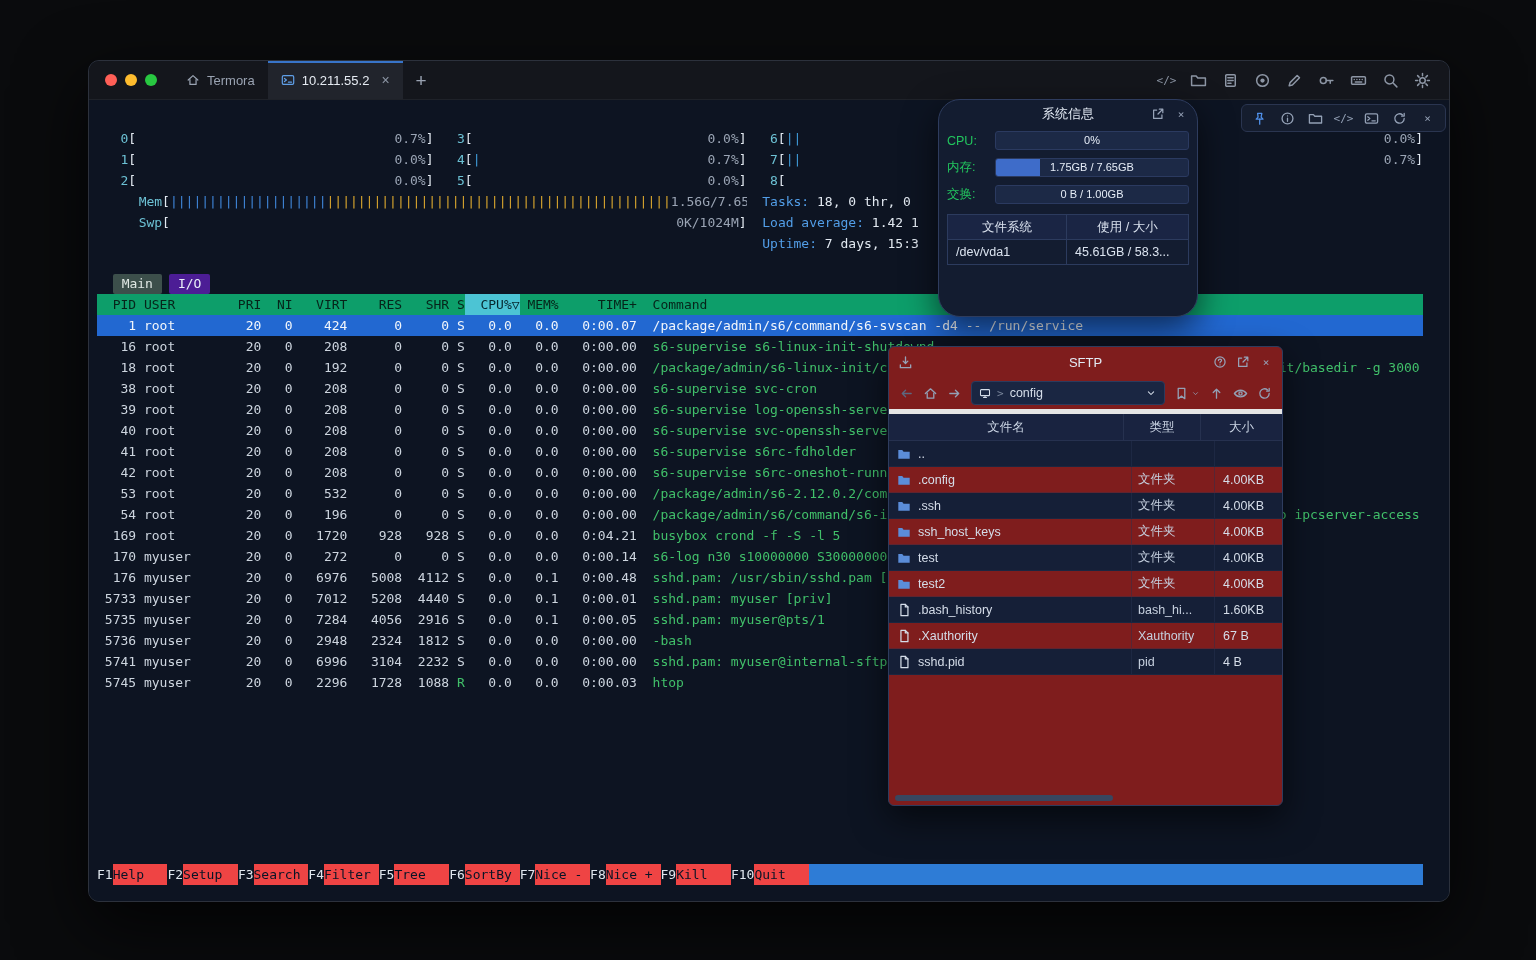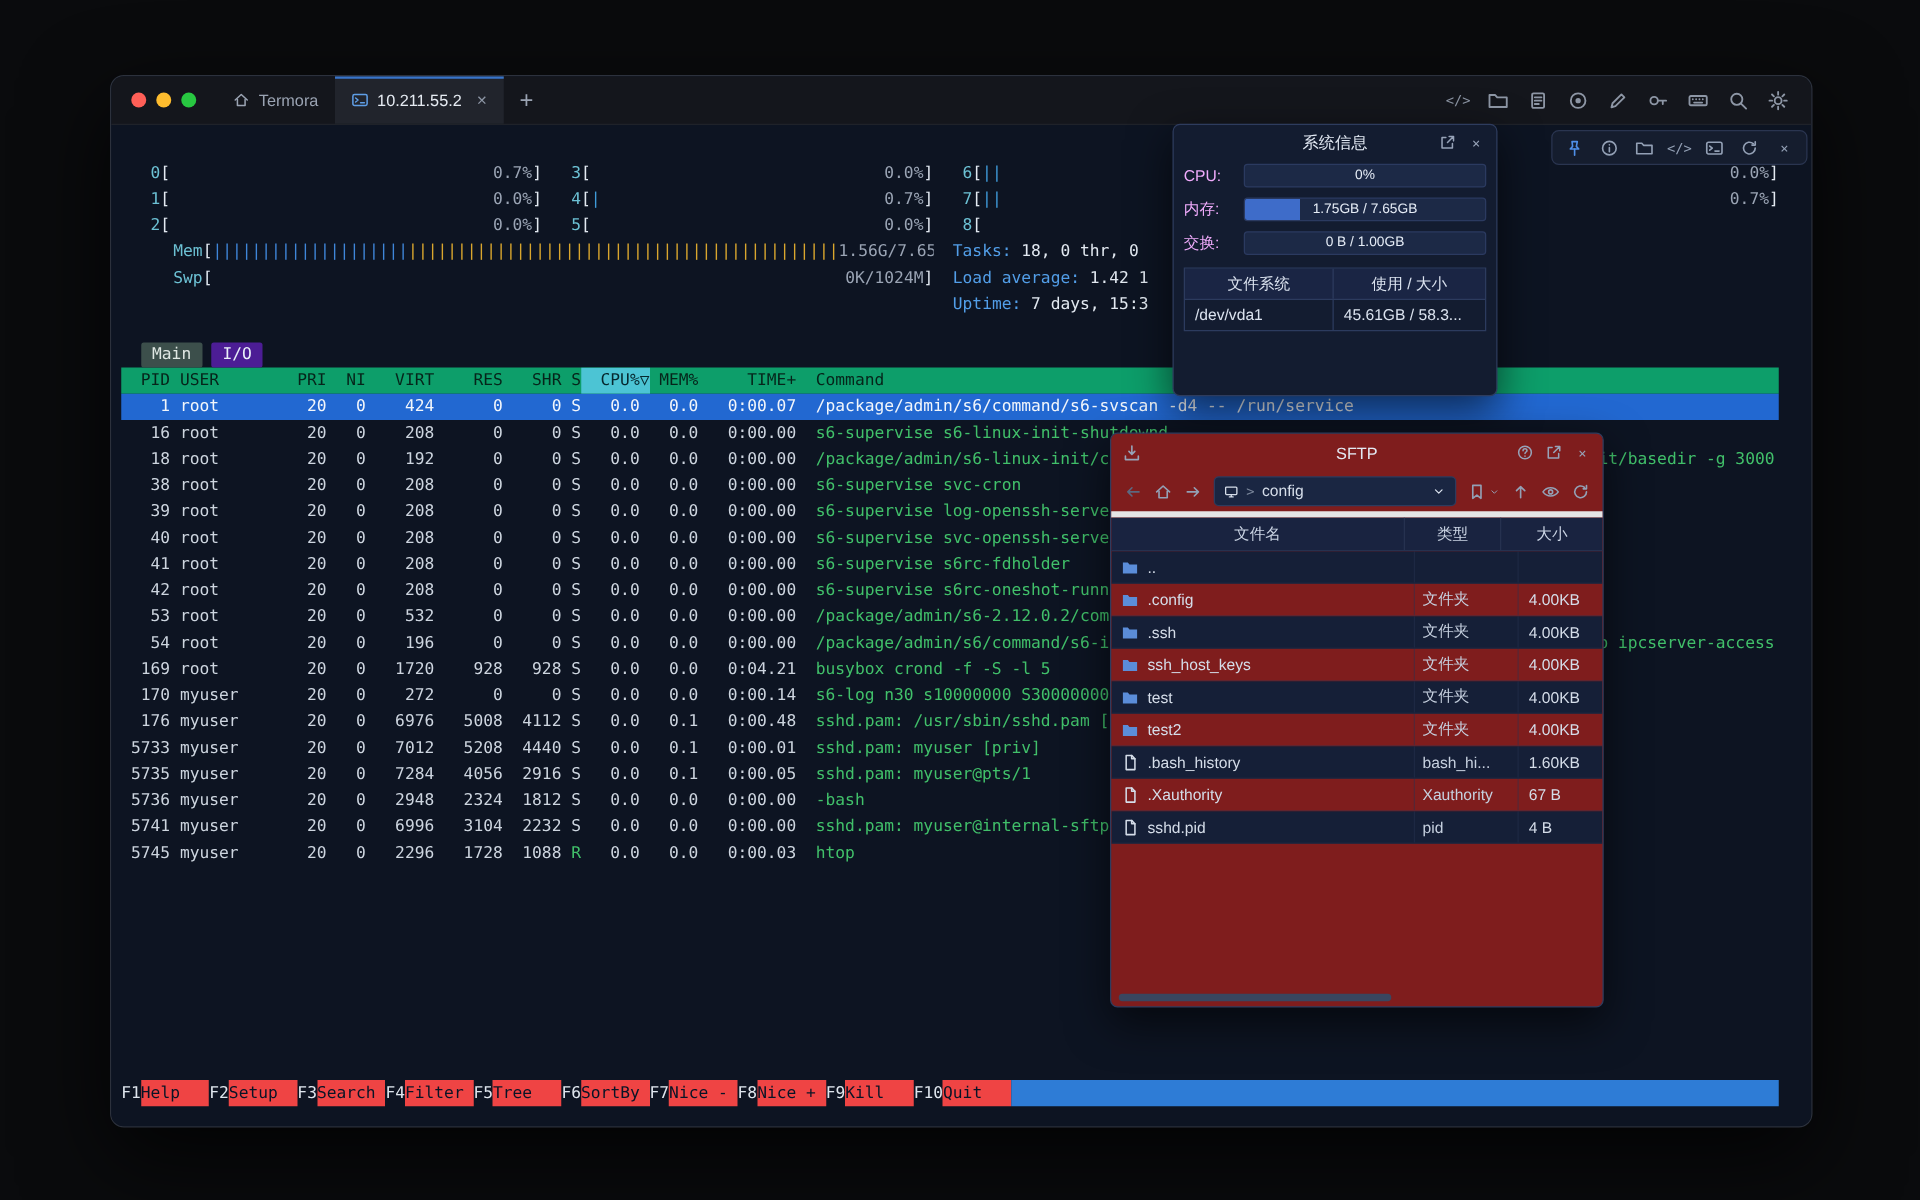--- a/index.html
+++ b/index.html
@@ -81,24 +81,24 @@
   .fl{display:inline-block;width:7ch;background:#ef4444;color:#071426;}
   .f-fill{flex:1;background:#2e7cd6;}
   
   .panel{position:absolute;background:#131c30;border:1px solid #2e3c5e;border-radius:6px;
     box-shadow:0 12px 34px rgba(0,0,0,.6);color:#dbe3ef;font-size:13px;}
   .p-title{height:28px;display:flex;align-items:center;justify-content:center;position:relative;color:#e3eaf4;}
   .p-title-icons{position:absolute;right:9px;top:0;height:100%;display:flex;align-items:center;gap:9px;color:#97a3b8;}
   .p-lead-icon{position:absolute;left:9px;top:0;height:100%;display:flex;align-items:center;color:#97a3b8;}
   .x-icon{font-size:15px;line-height:1;font-family:"DejaVu Sans",sans-serif;}
   
-  .sysinfo{left:849px;top:38px;width:258px;height:216px;}
+  .sysinfo{left:849px;top:38px;width:258px;height:216px;border-radius:22px;}
   .si-row{display:flex;align-items:center;gap:6px;padding:0 8px;margin-top:8px;}
   .si-row:first-of-type{margin-top:3px;}
-  .si-label{width:42px;font-size:12.5px;color:#f0abfc;}
+  .si-label{width:42px;font-size:12.5px;color:#22c55e;}
   .si-bar{flex:1;height:17px;background:#1c2946;border:1px solid #2b3a60;border-radius:3px;position:relative;overflow:hidden;}
   .si-fill{position:absolute;left:0;top:0;bottom:0;background:#3e6cc9;}
   .si-bar-text{position:relative;display:block;text-align:center;font-size:11px;line-height:17px;color:#e6edf7;}
   .si-table{margin:10px 8px 0;border:1px solid #2c3b5e;font-size:12.5px;}
   .si-tr{display:flex;height:24px;align-items:center;}
   .si-tr.head{background:#1a2544;border-bottom:1px solid #2c3b5e;}
   .si-c1{width:118px;text-align:center;}
   .si-c2{flex:1;text-align:center;border-left:1px solid #2c3b5e;height:100%;display:flex;align-items:center;justify-content:center;}
   .si-tr.body .si-c1{text-align:left;padding-left:8px;width:110px;}
   .si-tr.body .si-c2{justify-content:flex-start;padding-left:8px;}

